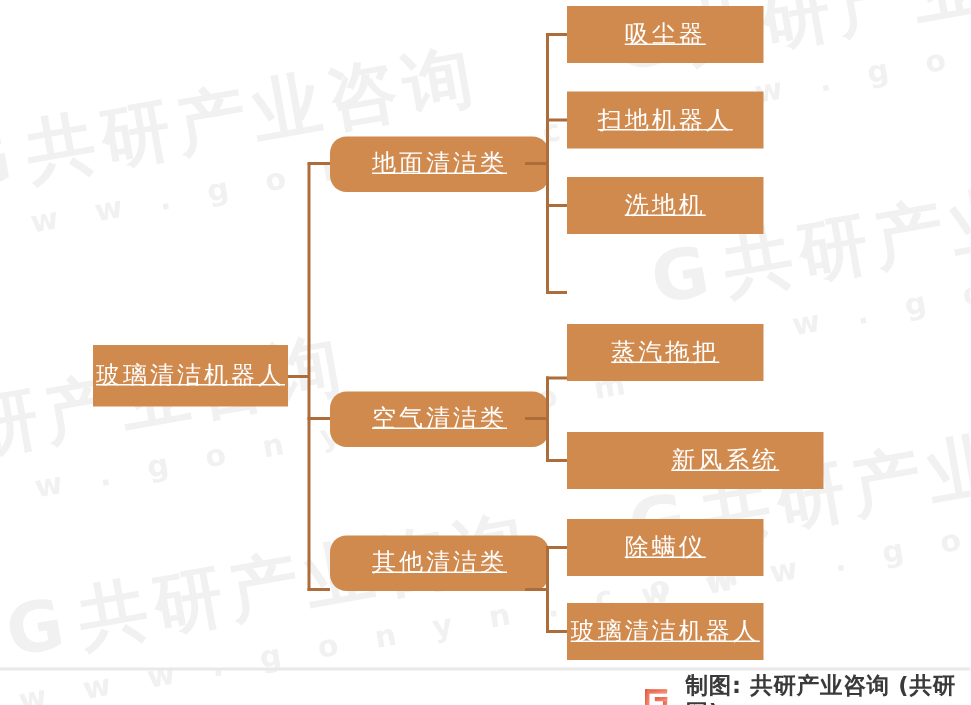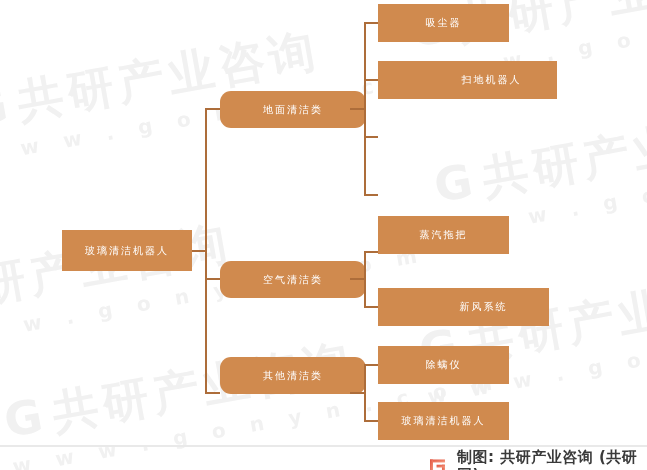--- a/index.html
+++ b/index.html
@@ -15,27 +15,27 @@
     color:#f1f1f1;white-space:nowrap;user-select:none;
   }
   .wm .big{font-size:46px;font-weight:bold;letter-spacing:5px;line-height:55px;}
   .wm .big .gmark{margin-right:6px;}
   .wm .url{font-size:20px;font-weight:bold;letter-spacing:9px;line-height:24px;margin-top:6px;}
   
   .diagram{position:absolute;inset:0;z-index:1;}
   .node{
     position:absolute;background:#d08a4e;color:#ffffff;
     display:flex;align-items:center;justify-content:center;
-    font-size:10px;letter-spacing:2px;text-align:center;
+    font-size:16px;letter-spacing:2px;text-align:center;text-decoration:underline;
   }
   .node.root{left:62px;top:230px;width:130px;height:41px;}
   .node.mid{left:220px;width:146px;height:37px;border-radius:11px;}
   .node.leaf{left:378px;width:131px;height:38px;}
   .mid-1{top:91px;}  .mid-2{top:261px;} .mid-3{top:357px;}
-  .leaf-1{top:4px;}   .leaf-2{top:61px;padding-left:48px;}  .leaf-3{top:118px;} .leaf-4{top:176px;margin-top:40px;}
+  .leaf-1{top:4px;}   .leaf-2{top:61px;}  .leaf-3{top:118px;} .leaf-4{top:176px;margin-top:40px;}
   .leaf-5{top:233px;} .leaf-6{top:288px;padding-left:40px;} .leaf-7{top:346px;} .leaf-8{top:402px;}
   .conn{position:absolute;background:#ad6d3a;}
   .h{height:2px;} .v{width:2px;}
   
   .divider{position:absolute;left:0;top:445px;width:647px;height:2px;background:#e9e9e9;z-index:1;}
   .credit{position:absolute;left:430px;top:448px;z-index:2;display:flex;align-items:center;}
   .credit-logo{width:16px;height:15px;margin-right:12px;}
   .credit-text{font-size:15px;font-weight:600;color:#3a3a3a;letter-spacing:0.5px;line-height:18px;}
 </style>
 </head>
@@ -75,20 +75,21 @@
 <div class="diagram">
 
   <div class="node root">玻璃清洁机器人</div>
 
   <div class="node mid mid-1">地面清洁类</div>
   <div class="node mid mid-2">空气清洁类</div>
   <div class="node mid mid-3">其他清洁类</div>
 
   <div class="node leaf leaf-1">吸尘器</div>
   <div class="node leaf leaf-2">扫地机器人</div>
+  <div class="node leaf leaf-3">洗地机</div>
   <div class="node leaf leaf-4">蒸汽拖把</div>
   <div class="node leaf leaf-6">新风系统</div>
   <div class="node leaf leaf-7">除螨仪</div>
   <div class="node leaf leaf-8">玻璃清洁机器人</div>
 
   <div class="conn h" style="left:192px;top:250px;width:14px;"></div>
   <div class="conn v" style="left:205px;top:109px;height:285px;"></div>
 
   <div class="conn h" style="left:205px;top:108px;width:15px;"></div>
   <div class="conn h" style="left:205px;top:278px;width:15px;"></div>

